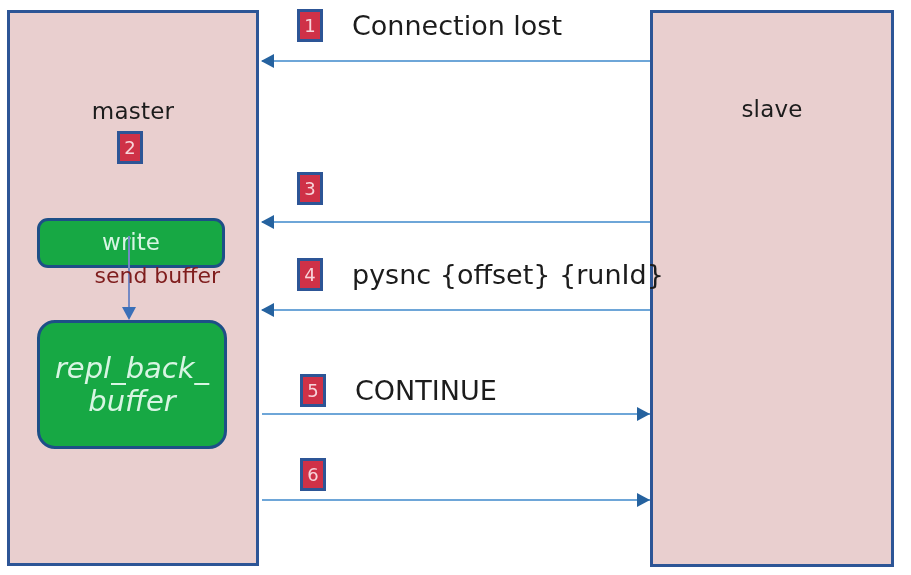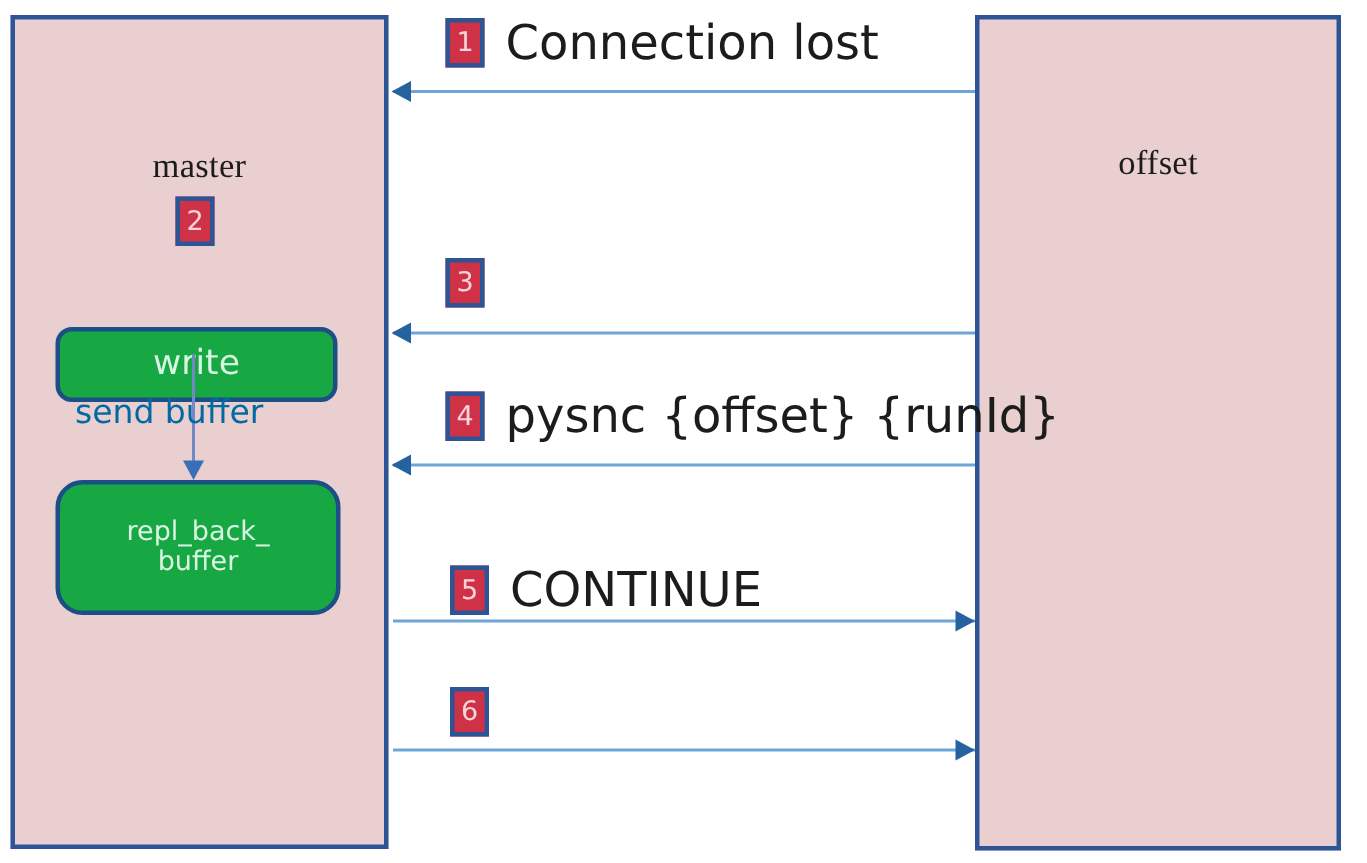--- a/index.html
+++ b/index.html
@@ -15,21 +15,20 @@
     font-family: "DejaVu Sans", "Liberation Sans", sans-serif;
     overflow: hidden;
   }
 
   
   .node-box {
     position: absolute;
     background: #e9cfcf;
     border: 3px solid #2d5596;
     box-sizing: border-box;
-    font-family: Liberation Serif, serif;
   }
   .node-label {
     position: absolute;
     left: 0;
     right: 0;
     text-align: center;
     color: #1c1c1c;
     font-size: 23px;
     letter-spacing: 0.2px;
   }
@@ -53,24 +52,25 @@
     text-align: center;
     line-height: 1.12;
   }
   #write-box {
     left: 37px; top: 186px; width: 188px; height: 50px;
     border-radius: 11px;
     font-size: 23px;
     margin-top: 32px;
   }
   #replbuf-box {
-    left: 37px; top: 320px; width: 190px; height: 90px;
+    left: 37px; top: 320px; width: 190px; height: 129px;
     border-radius: 18px;
-    font-size: 18px;
+    font-size: 29px;
     white-space: pre-line;
+    font-style: italic;
   }
 
   
   #send-buffer-arrow {
     position: absolute;
     left: 128px;
     top: 236px;
     width: 2px;
     height: 76px;
     background: #7489c4;
@@ -82,23 +82,23 @@
     width: 0; height: 0;
     border-left: 7px solid transparent;
     border-right: 7px solid transparent;
     border-top: 13px solid #3a6fb8;
   }
   #send-buffer-text {
     position: absolute;
     left: 50px;
     top: 263px;
     width: 170px;
-    text-align: left;
+    text-align: right;
     font-size: 22px;
-    color: #0369a1;
+    color: #7f1d1d;
   }
 
   
   .msg-line {
     position: absolute;
     height: 2px;
     background: #6ea6d8;
   }
   .msg-head-left {
     position: absolute;
@@ -128,22 +128,22 @@
     border: 3px solid #2d5596;
     box-sizing: border-box;
     color: #f7d4da;
     font-size: 18px;
     display: flex;
     align-items: center;
     justify-content: center;
     flex: none;
   }
   .step-text {
-    margin-left: 14px;
-    font-size: 32px;
+    margin-left: 29px;
+    font-size: 27px;
     color: #1c1c1c;
     white-space: nowrap;
   }
 </style>
 </head>
 <body>
 
 <div id="canvas">
 
   <div id="master-box" class="node-box">
@@ -157,21 +157,21 @@
   <div id="write-box" class="green-box">write</div>
 
   <div id="send-buffer-arrow"></div>
   <div id="send-buffer-arrowhead"></div>
   <div id="send-buffer-text">send buffer</div>
 
   <div id="replbuf-box" class="green-box">repl_back_
 buffer</div>
 
   <div id="slave-box" class="node-box">
-    <div id="slave-label" class="node-label">offset</div>
+    <div id="slave-label" class="node-label">slave</div>
   </div>
 
   <div class="msg-line" style="left:262px; top:60px; width:388px;"></div>
   <div class="msg-head-left" style="left:261px; top:54px;"></div>
   <div class="step" style="left:297px; top:9px;">
     <div class="step-badge">1</div>
     <div class="step-text">Connection lost</div>
   </div>
 
   <div class="msg-line" style="left:262px; top:221px; width:388px;"></div>

